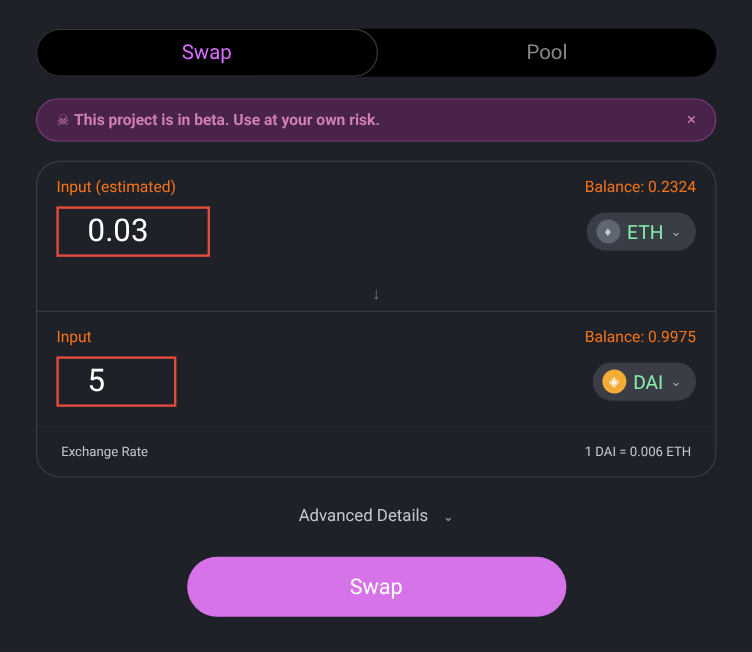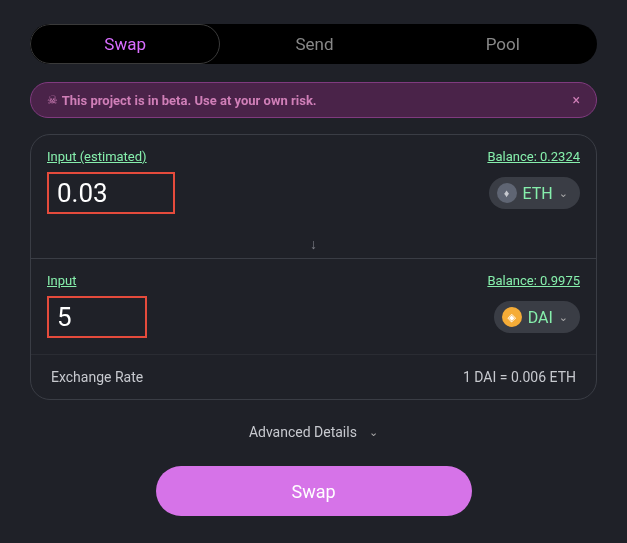--- a/index.html
+++ b/index.html
@@ -50,41 +50,40 @@
     margin-top: 16px;
     border: 1px solid #3a3d45;
     border-radius: 20px;
     overflow: hidden;
   }
   .field-row {
     display: flex;
     justify-content: space-between;
     padding: 14px 16px 0 16px;
     font-size: 13px;
-    color: #86efac;
-    text-decoration: underline;
+    color: #f97316;
   }
   .input-row {
     display: flex;
     align-items: center;
     padding: 8px 16px 16px 16px;
   }
   .amount-input {
     flex: 1;
     background: transparent;
     border: none;
     outline: none;
     color: #fff;
     font-size: 26px;
     font-weight: 400;
     padding: 4px 0;
   }
   .highlight-red {
     border: 2px solid #e54b3c;
-    padding-left: 8px;
+    padding-left: 24px;
   }
   .input-highlight { width: 128px; }
   .output-highlight { width: 100px; }
   .token-selector {
     display: flex;
     align-items: center;
     background: #3a3d45;
     border-radius: 20px;
     padding: 6px 12px 6px 8px;
     gap: 6px;
@@ -105,21 +104,21 @@
     justify-content: center;
     padding: 6px 0;
     color: #7d7f87;
     font-size: 14px;
   }
   .divider-top { border-top: 1px solid #3a3d45; }
   .rate-row {
     display: flex;
     justify-content: space-between;
     padding: 14px 20px;
-    font-size: 14px;
+    font-size: 11px;
     color: #c7c9cf;
     border-top: 1px solid #2a2c33;
   }
   .adv {
     display: flex;
     justify-content: center;
     align-items: center;
     gap: 12px;
     margin-top: 24px;
     color: #c7c9cf;
@@ -140,21 +139,20 @@
     height: 50px;
     font-size: 18px;
     cursor: pointer;
   }
 </style>
 </head>
 <body>
 
 <div class="tabs">
   <div class="tab active">Swap</div>
-  <div class="tab">Send</div>
   <div class="tab">Pool</div>
 </div>
 
 <div class="banner">
   <span class="banner-icon">☠</span>
   <span class="banner-text">This project is in beta. Use at your own risk.</span>
   <span class="banner-close">×</span>
 </div>
 
 <div class="panel">

